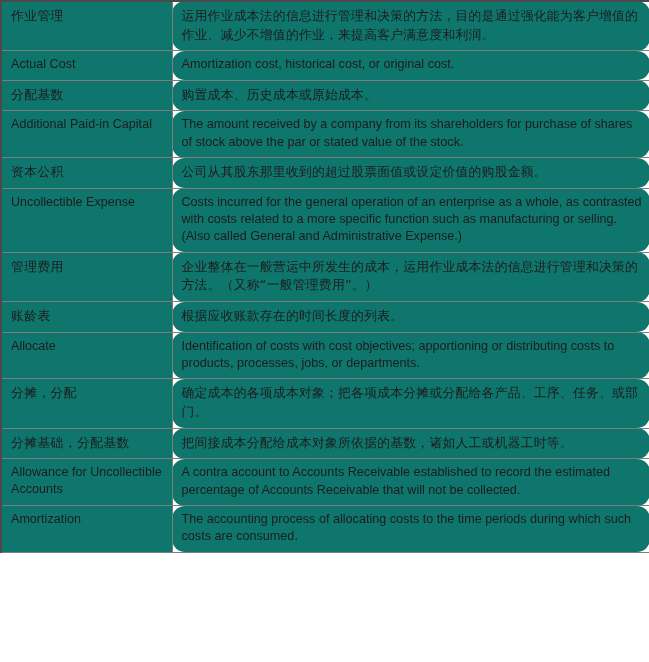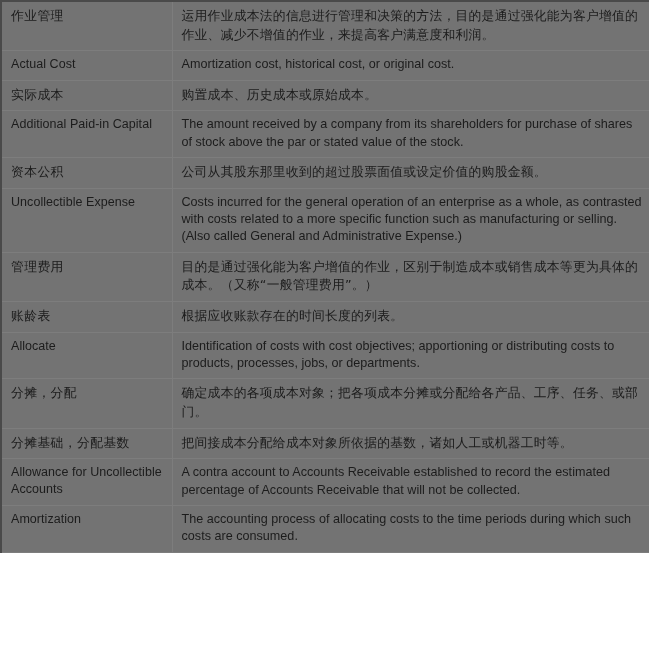--- a/index.html
+++ b/index.html
@@ -21,21 +21,21 @@
     background: #fdfdfb;
   }
 
   #glossary-table col.term-col { width: 171px; }
   #glossary-table col.def-col  { width: 478px; }
 
   #glossary-table td {
     border: 1px solid #7d7d7d;
     vertical-align: top;
     padding: 5px 7px 6px 9px;
-    background: #737373;
+    background: #0f766e;
     color: #1c1c1c;
   }
 
   
   #glossary-table tr:first-child td {
     border-top: 2px solid #4a4a4a;
   }
   #glossary-table td:first-child {
     border-left: 2px solid #4a4a4a;
   }
@@ -45,20 +45,21 @@
 
   .term {
     font-size: 12.5px;
     line-height: 16.5px;
     letter-spacing: 0.05px;
   }
   .definition {
     font-size: 12.6px;
     line-height: 17.4px;
     letter-spacing: 0.01px;
+    border-radius: 13px;
   }
 
   
   .lang-zh .term,
   .lang-zh .definition {
     font-family: "DejaVu Sans", "Liberation Sans", sans-serif;
     font-size: 12.8px;
     line-height: 18.6px;
     color: #232323;
   }
@@ -82,38 +83,38 @@
   <tbody>
       <tr class="lang-zh">
         <td class="term">作业管理</td>
         <td class="definition">运用作业成本法的信息进行管理和决策的方法，目的是通过强化能为客户增值的作业、减少不增值的作业，来提高客户满意度和利润。</td>
       </tr>
       <tr class="lang-en">
         <td class="term">Actual Cost</td>
         <td class="definition">Amortization cost, historical cost, or original cost.</td>
       </tr>
       <tr class="lang-zh">
-        <td class="term">实际成本</td>
+        <td class="term">分配基数</td>
         <td class="definition">购置成本、历史成本或原始成本。</td>
       </tr>
       <tr class="lang-en">
         <td class="term">Additional Paid-in Capital</td>
         <td class="definition">The amount received by a company from its shareholders for purchase of shares of stock above the par or stated value of the stock.</td>
       </tr>
       <tr class="lang-zh">
         <td class="term">资本公积</td>
         <td class="definition">公司从其股东那里收到的超过股票面值或设定价值的购股金额。</td>
       </tr>
       <tr class="lang-en">
         <td class="term">Uncollectible Expense</td>
         <td class="definition">Costs incurred for the general operation of an enterprise as a whole, as contrasted with costs related to a more specific function such as manufacturing or selling.  (Also called General and Administrative Expense.)</td>
       </tr>
       <tr class="lang-zh">
         <td class="term">管理费用</td>
-        <td class="definition">目的是通过强化能为客户增值的作业，区别于制造成本或销售成本等更为具体的成本。（又称“一般管理费用”。）</td>
+        <td class="definition">企业整体在一般营运中所发生的成本，运用作业成本法的信息进行管理和决策的方法。（又称“一般管理费用”。）</td>
       </tr>
       <tr class="lang-zh">
         <td class="term">账龄表</td>
         <td class="definition">根据应收账款存在的时间长度的列表。</td>
       </tr>
       <tr class="lang-en">
         <td class="term">Allocate</td>
         <td class="definition">Identification of costs with cost objectives; apportioning or distributing costs to products, processes, jobs, or departments.</td>
       </tr>
       <tr class="lang-zh">

